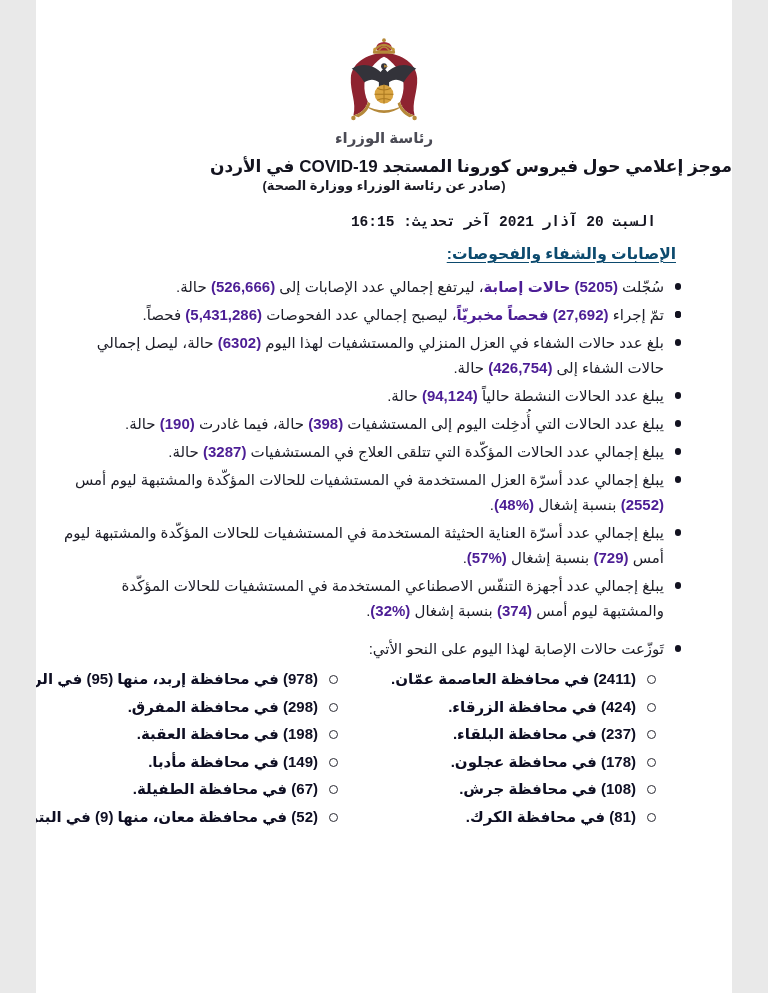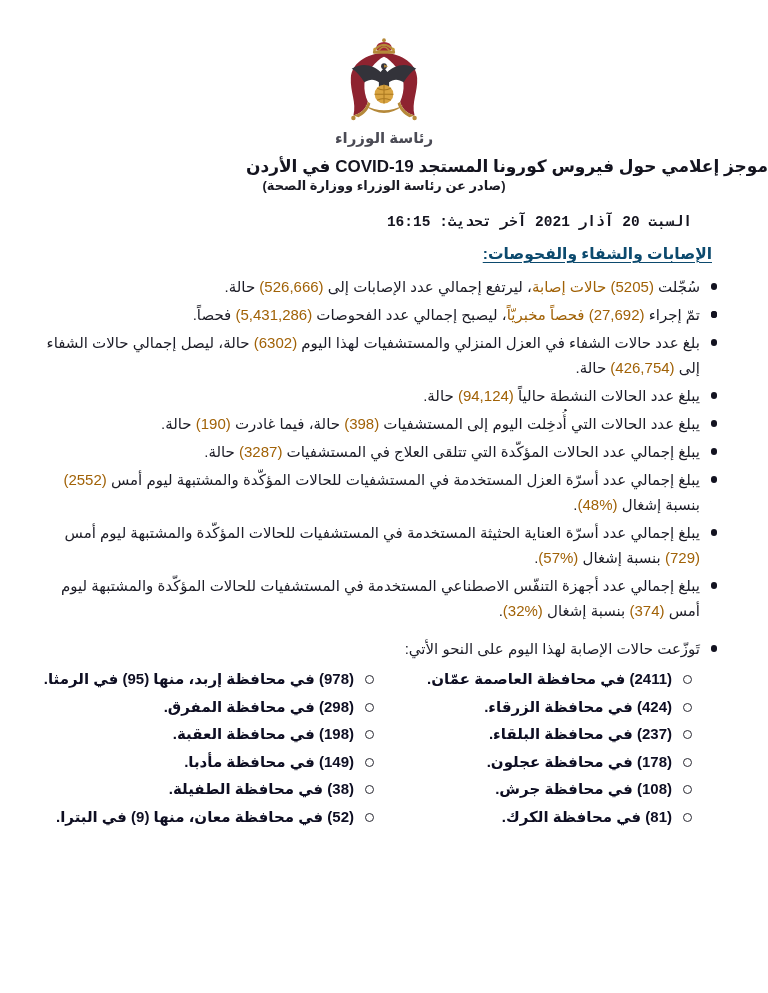--- a/index.html
+++ b/index.html
@@ -1,17 +1,17 @@
 <!DOCTYPE html>
 <html lang="ar" dir="rtl"><head>
 <meta charset="utf-8">
 <style>
   html,body{margin:0;padding:0;background:#e9e9e9;}
   .page{
-    width:768px;height:993px;margin:0 auto;background:#ffffff;
+    width:696px;height:993px;margin:0 auto;background:#ffffff;
     position:relative;overflow:hidden;direction:rtl;
     font-family:"Liberation Sans","DejaVu Sans",sans-serif;
     color:#1c1c26;
   }
   .logo-wrap{padding-top:38px;text-align:center;}
   .logo-wrap svg{display:inline-block;}
   .logo-caption{
     text-align:center;font-size:15px;font-weight:700;color:#4b4b55;
     margin-top:1px;letter-spacing:-0.5px;
   }
@@ -32,21 +32,21 @@
   .bullet-area{margin:11px 46px 0 28px;}
   .bullet-item{
     position:relative;padding-right:22px;text-align:right;
     font-size:15px;line-height:25px;margin-bottom:3px;color:#1c1c26;
   }
   .bullet-item .dot{
     position:absolute;right:5px;top:9px;width:6.5px;height:6.5px;
     border-radius:50%;background:#121220;
   }
   .bullet-item .segs span{white-space:pre-wrap;}
-  .bullet-item .segs span.b{font-weight:400;color:#a16207;}
+  .bullet-item .segs span.b{font-weight:700;color:#4c1d95;}
   .intro-item{margin-top:13px;}
   .columns{display:flex;margin:4px 70px 0 18px;}
   .col-right{flex:0 0 318px;}
   .col-left{flex:1 1 auto;}
   .gov-item{
     position:relative;padding-right:26px;text-align:right;white-space:nowrap;
     font-size:15px;font-weight:700;line-height:27.5px;color:#0e0e22;
   }
   .gov-item .circle{
     position:absolute;right:6px;top:10px;width:7px;height:7px;
@@ -207,21 +207,21 @@
           <span class="segs"><span class="b">(198) في محافظة العقبة.</span></span>
         </div>
 
         <div class="gov-item">
           <span class="circle"></span>
           <span class="segs"><span class="b">(149) في محافظة مأدبا.</span></span>
         </div>
 
         <div class="gov-item">
           <span class="circle"></span>
-          <span class="segs"><span class="b">(38) في محافظة الطفيلة.</span></span>
+          <span class="segs"><span class="b">(67) في محافظة الطفيلة.</span></span>
         </div>
 
         <div class="gov-item">
           <span class="circle"></span>
           <span class="segs"><span class="b">(52) في محافظة معان، منها (9) في البترا.</span></span>
         </div>
       </div>
   </div>
 
 </div>

